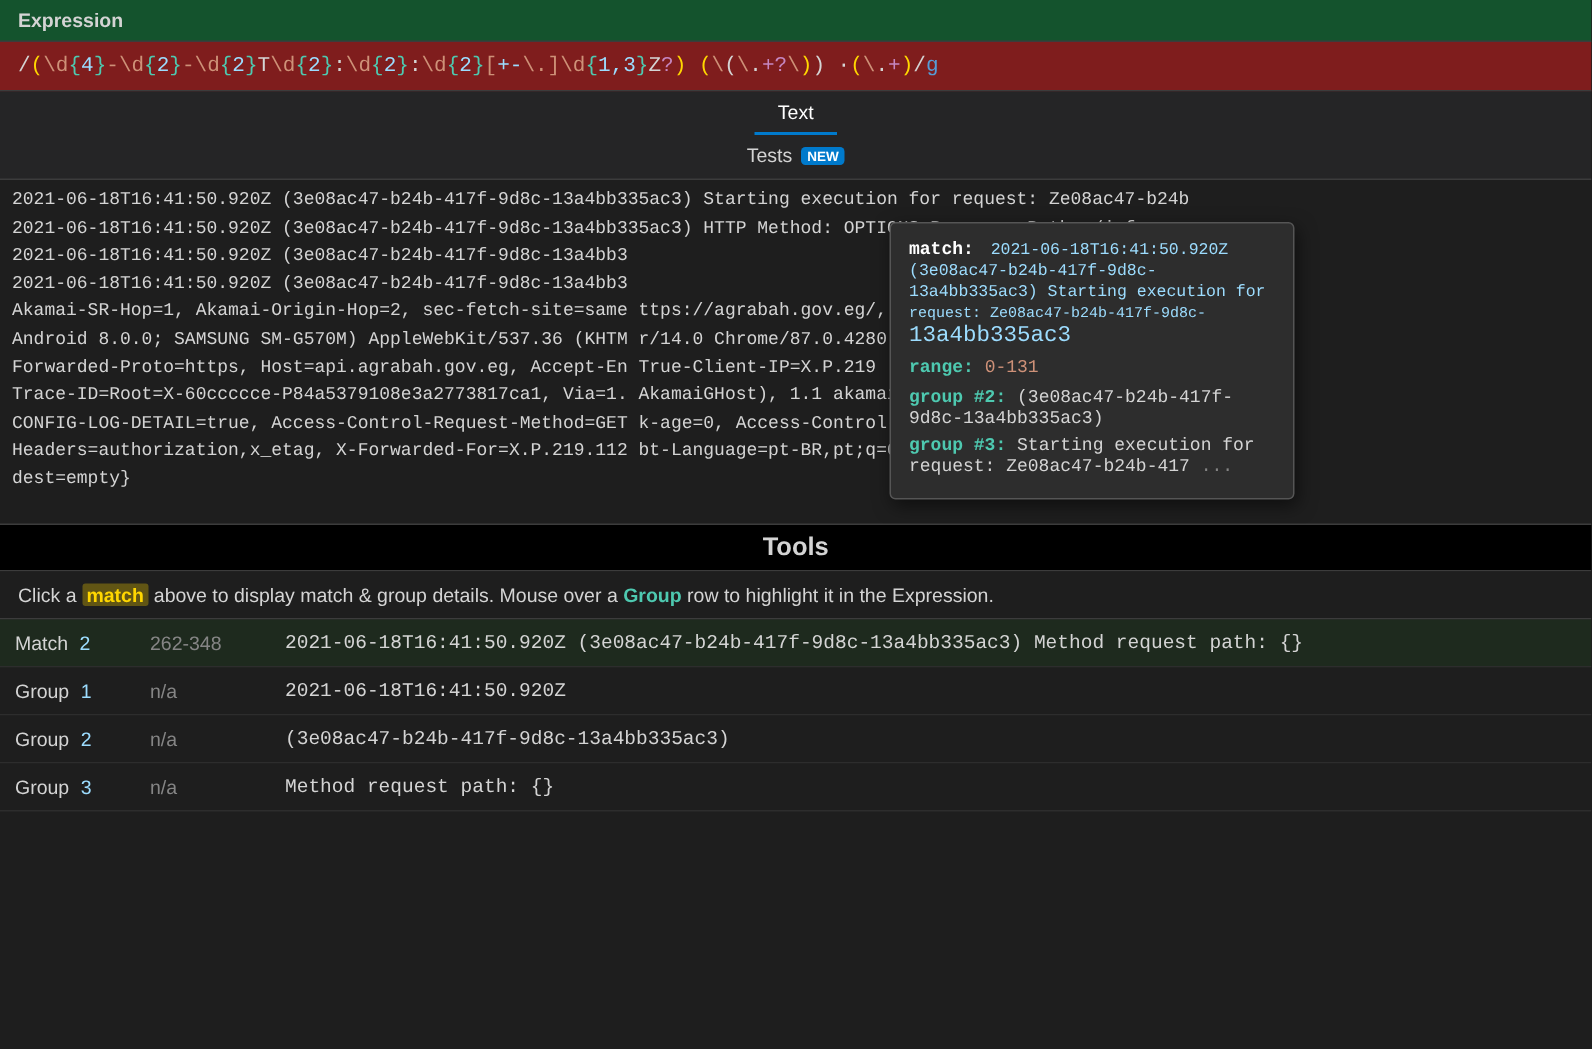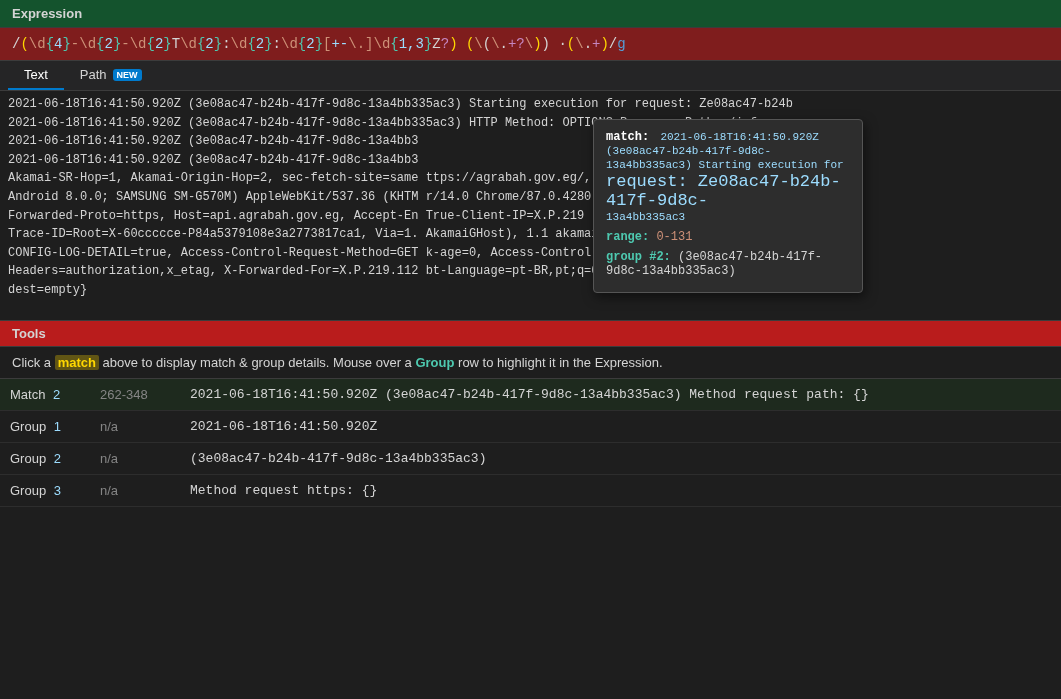--- a/index.html
+++ b/index.html
@@ -46,20 +46,21 @@
     .regex-flag { color: #569cd6; }
     .regex-dot { color: #d4d4d4; }
 
     
     #tabs-bar {
       background: #252526;
       display: flex;
       align-items: center;
       border-bottom: 1px solid #3c3c3c;
       padding: 0 8px;
+      flex-direction: column;
     }
 
     .tab {
       padding: 6px 16px;
       cursor: pointer;
       font-family: Arial, sans-serif;
       font-size: 13px;
       color: #d4d4d4;
       border-bottom: 2px solid transparent;
       display: flex;
@@ -114,27 +115,28 @@
       z-index: 10;
       box-shadow: 2px 4px 12px rgba(0,0,0,0.5);
     }
 
     .tooltip-match { font-weight: bold; color: #ffffff; }
     .tooltip-label { font-weight: bold; color: #4ec9b0; }
     .tooltip-range-val { color: #ce9178; margin-top: 27px; }
 
     
     #tools-bar {
-      background: #b91c1c;
+      background: #000000;
       padding: 5px 12px;
       font-family: Arial, sans-serif;
-      font-size: 13px;
-      font-weight: bold;
-      color: #d4d4d4;
-      border-bottom: 1px solid #3c3c3c;
+      font-size: 17px;
+      font-weight: bold;
+      color: #d4d4d4;
+      border-bottom: 1px solid #3c3c3c;
+      text-align: center;
     }
 
     
     #instructions {
       background: #1e1e1e;
       padding: 8px 12px;
       font-family: Arial, sans-serif;
       font-size: 13px;
       color: #d4d4d4;
       border-bottom: 1px solid #3c3c3c;
@@ -197,21 +199,21 @@
 
 <div id="regex-bar">
   <span class="regex-part">/</span><span class="regex-group-open">(</span><span class="regex-escape">\</span><span class="regex-backslash">d</span><span class="regex-bracket">{</span><span class="regex-literal">4</span><span class="regex-bracket">}</span><span class="regex-escape">-</span><span class="regex-escape">\</span><span class="regex-backslash">d</span><span class="regex-bracket">{</span><span class="regex-literal">2</span><span class="regex-bracket">}</span><span class="regex-escape">-</span><span class="regex-escape">\</span><span class="regex-backslash">d</span><span class="regex-bracket">{</span><span class="regex-literal">2</span><span class="regex-bracket">}</span><span class="regex-part">T</span><span class="regex-escape">\</span><span class="regex-backslash">d</span><span class="regex-bracket">{</span><span class="regex-literal">2</span><span class="regex-bracket">}</span><span class="regex-part">:</span><span class="regex-escape">\</span><span class="regex-backslash">d</span><span class="regex-bracket">{</span><span class="regex-literal">2</span><span class="regex-bracket">}</span><span class="regex-part">:</span><span class="regex-escape">\</span><span class="regex-backslash">d</span><span class="regex-bracket">{</span><span class="regex-literal">2</span><span class="regex-bracket">}</span><span class="regex-escape">[</span><span class="regex-literal">+-</span><span class="regex-escape">\.</span><span class="regex-escape">]</span><span class="regex-escape">\</span><span class="regex-backslash">d</span><span class="regex-bracket">{</span><span class="regex-literal">1,3</span><span class="regex-bracket">}</span><span class="regex-part">Z</span><span class="regex-quantifier">?</span><span class="regex-group-close">)</span><span class="regex-dot"> </span><span class="regex-group-open">(</span><span class="regex-escape">\</span><span class="regex-part">(</span><span class="regex-escape">\</span><span class="regex-dot">.</span><span class="regex-quantifier">+?</span><span class="regex-escape">\</span><span class="regex-group-close">)</span><span class="regex-part">)</span><span class="regex-dot"> </span><span class="regex-dot">·</span><span class="regex-group-open">(</span><span class="regex-escape">\</span><span class="regex-dot">.</span><span class="regex-quantifier">+</span><span class="regex-group-close">)</span><span class="regex-part">/</span><span class="regex-flag">g</span>
 </div>
 
 <div id="tabs-bar">
   <div class="tab active">
     <span>Text</span>
   </div>
   <div class="tab">
-    <span>Path</span>
+    <span>Tests</span>
     <span class="new-badge">NEW</span>
   </div>
 </div>
 
 <div id="log-area">
   <div class="log-line"><span>2021-06-18T16:41:50.920Z (3e08ac47-b24b-417f-9d8c-13a4bb335ac3) Starting execution for request: Ze08ac47-b24b</span></div>
   <div class="log-line"><span>2021-06-18T16:41:50.920Z (3e08ac47-b24b-417f-9d8c-13a4bb335ac3) HTTP Method: OPTIONS  Resource Path: /jafar-a</span></div>
   <div class="log-line"><span>2021-06-18T16:41:50.920Z (3e08ac47-b24b-417f-9d8c-13a4bb3</span></div>
   <div class="log-line"><span>2021-06-18T16:41:50.920Z (3e08ac47-b24b-417f-9d8c-13a4bb3</span></div>
   <div class="log-line"><span>Akamai-SR-Hop=1, Akamai-Origin-Hop=2, sec-fetch-site=same                       ttps://agrabah.gov.eg/, </span></div>
@@ -221,30 +223,35 @@
   <div class="log-line"><span>CONFIG-LOG-DETAIL=true, Access-Control-Request-Method=GET                        k-age=0, Access-Control-</span></div>
   <div class="log-line"><span>Headers=authorization,x_etag, X-Forwarded-For=X.P.219.112                       bt-Language=pt-BR,pt;q=0</span></div>
   <div class="log-line"><span>dest=empty}</span></div>
 
   <div id="tooltip">
     <div style="margin-bottom:6px;">
       <span class="tooltip-match">match:</span>
       <span style="color:#9cdcfe; font-size:11px; margin-left:4px;"> 2021-06-18T16:41:50.920Z</span><br>
       <span style="color:#9cdcfe; font-size:11px;">(3e08ac47-b24b-417f-9d8c-</span><br>
       <span style="color:#9cdcfe; font-size:11px;">13a4bb335ac3) Starting execution for</span><br>
-      <span style="color:#9cdcfe; font-size:17px;">request: Ze08ac47-b24b-417f-9d8c-</span><br>
-      <span style="color:#9cdcfe; font-size:11px;">13a4bb335ac3</span>
+      <span style="color:#9cdcfe; font-size:10px;">request: Ze08ac47-b24b-417f-9d8c-</span><br>
+      <span style="color:#9cdcfe; font-size:15px;">13a4bb335ac3</span>
     </div>
     <div style="margin-bottom:6px;">
       <span class="tooltip-label">range:</span>
       <span class="tooltip-range-val">0-131</span>
     </div>
     <div style="margin-bottom:4px;">
       <span class="tooltip-label">group #2:</span>
       <span style="color:#d4d4d4;">(3e08ac47-b24b-417f-9d8c-13a4bb335ac3)</span>
+    </div>
+    <div style="margin-bottom:4px;">
+      <span class="tooltip-label">group #3:</span>
+      <span style="color:#d4d4d4;">Starting execution for request: Ze08ac47-b24b-417</span>
+      <span style="color:#858585;">...</span>
     </div>
 
   </div>
 </div>
 
 <div id="tools-bar">
   <span>Tools</span>
 </div>
 
 <div id="instructions">
@@ -294,16 +301,16 @@
 
   <div class="result-row row-group">
     <div class="cell-label">
       <span>Group</span>
       <span class="num">3</span>
     </div>
     <div class="cell-range">
       <span>n/a</span>
     </div>
     <div class="cell-value">
-      <span>Method request https: {}</span>
+      <span>Method request path: {}</span>
     </div>
   </div>
 </div>
 
 </body></html>

